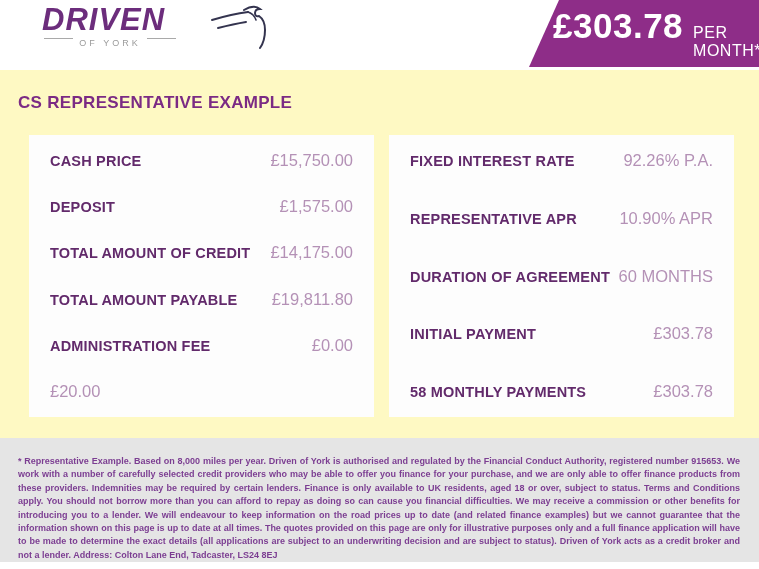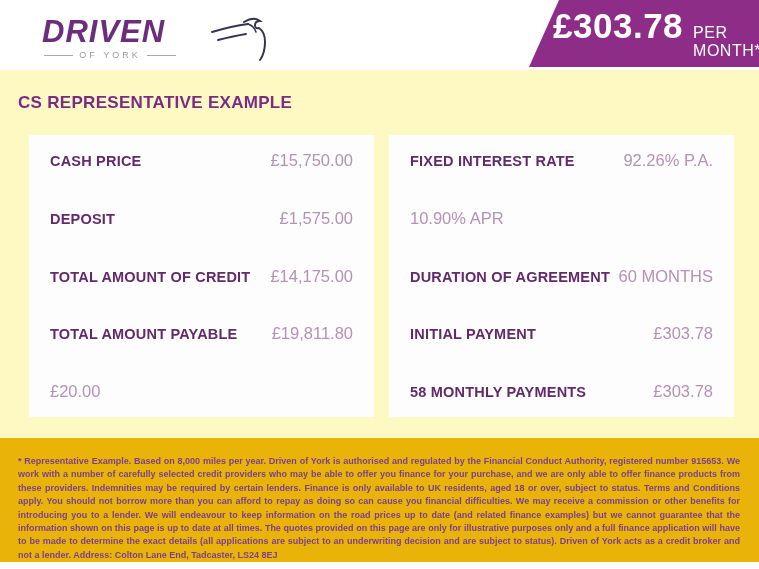--- a/index.html
+++ b/index.html
@@ -15,35 +15,34 @@
 
   
   .header {
     position: relative;
     height: 70px;
     background: #ffffff;
   }
   .logo {
     position: absolute;
     left: 42px;
-    top: 16px;
+    top: 4px;
     width: 180px;
   }
   .logo-word {
     font-size: 31px;
     font-weight: bold;
     font-style: italic;
     letter-spacing: 1px;
     color: #6c2d7c;
     line-height: 1;
     white-space: nowrap;
   }
   .logo-sub {
     display: flex;
-    align-items: center;
     gap: 6px;
     margin-top: 3px;
     width: 132px;
     margin-left: 2px;
   }
   .logo-sub .rule {
     flex: 1;
     height: 1px;
     background: #a9a9a9;
   }
@@ -130,21 +129,21 @@
     white-space: nowrap;
   }
   .finance-value {
     font-size: 16.5px;
     color: #b491b6;
     white-space: nowrap;
   }
 
   
   .footer {
-    background: #eab308;
+    background: #e5e5e5;
     padding: 17px 19px 0 18px;
   }
   .disclaimer {
     font-size: 9px;
     line-height: 13.4px;
     font-weight: 600;
     color: #7c3e92;
     text-align: justify;
   }
 </style>
@@ -191,30 +190,35 @@
         </div>
         <div class="finance-row">
           <span class="finance-label">TOTAL AMOUNT OF CREDIT</span>
           <span class="finance-value">£14,175.00</span>
         </div>
         <div class="finance-row">
           <span class="finance-label">TOTAL AMOUNT PAYABLE</span>
           <span class="finance-value">£19,811.80</span>
         </div>
         <div class="finance-row">
+          <span class="finance-label">ADMINISTRATION FEE</span>
+          <span class="finance-value">£0.00</span>
+        </div>
+        <div class="finance-row">
           <span class="finance-value">£20.00</span>
         </div>
       </div>
 
       <div class="panel">
         <div class="finance-row">
           <span class="finance-label">FIXED INTEREST RATE</span>
           <span class="finance-value">92.26% P.A.</span>
         </div>
         <div class="finance-row">
+          <span class="finance-label">REPRESENTATIVE APR</span>
           <span class="finance-value">10.90% APR</span>
         </div>
         <div class="finance-row">
           <span class="finance-label">DURATION OF AGREEMENT</span>
           <span class="finance-value">60 MONTHS</span>
         </div>
         <div class="finance-row">
           <span class="finance-label">INITIAL PAYMENT</span>
           <span class="finance-value">£303.78</span>
         </div>

